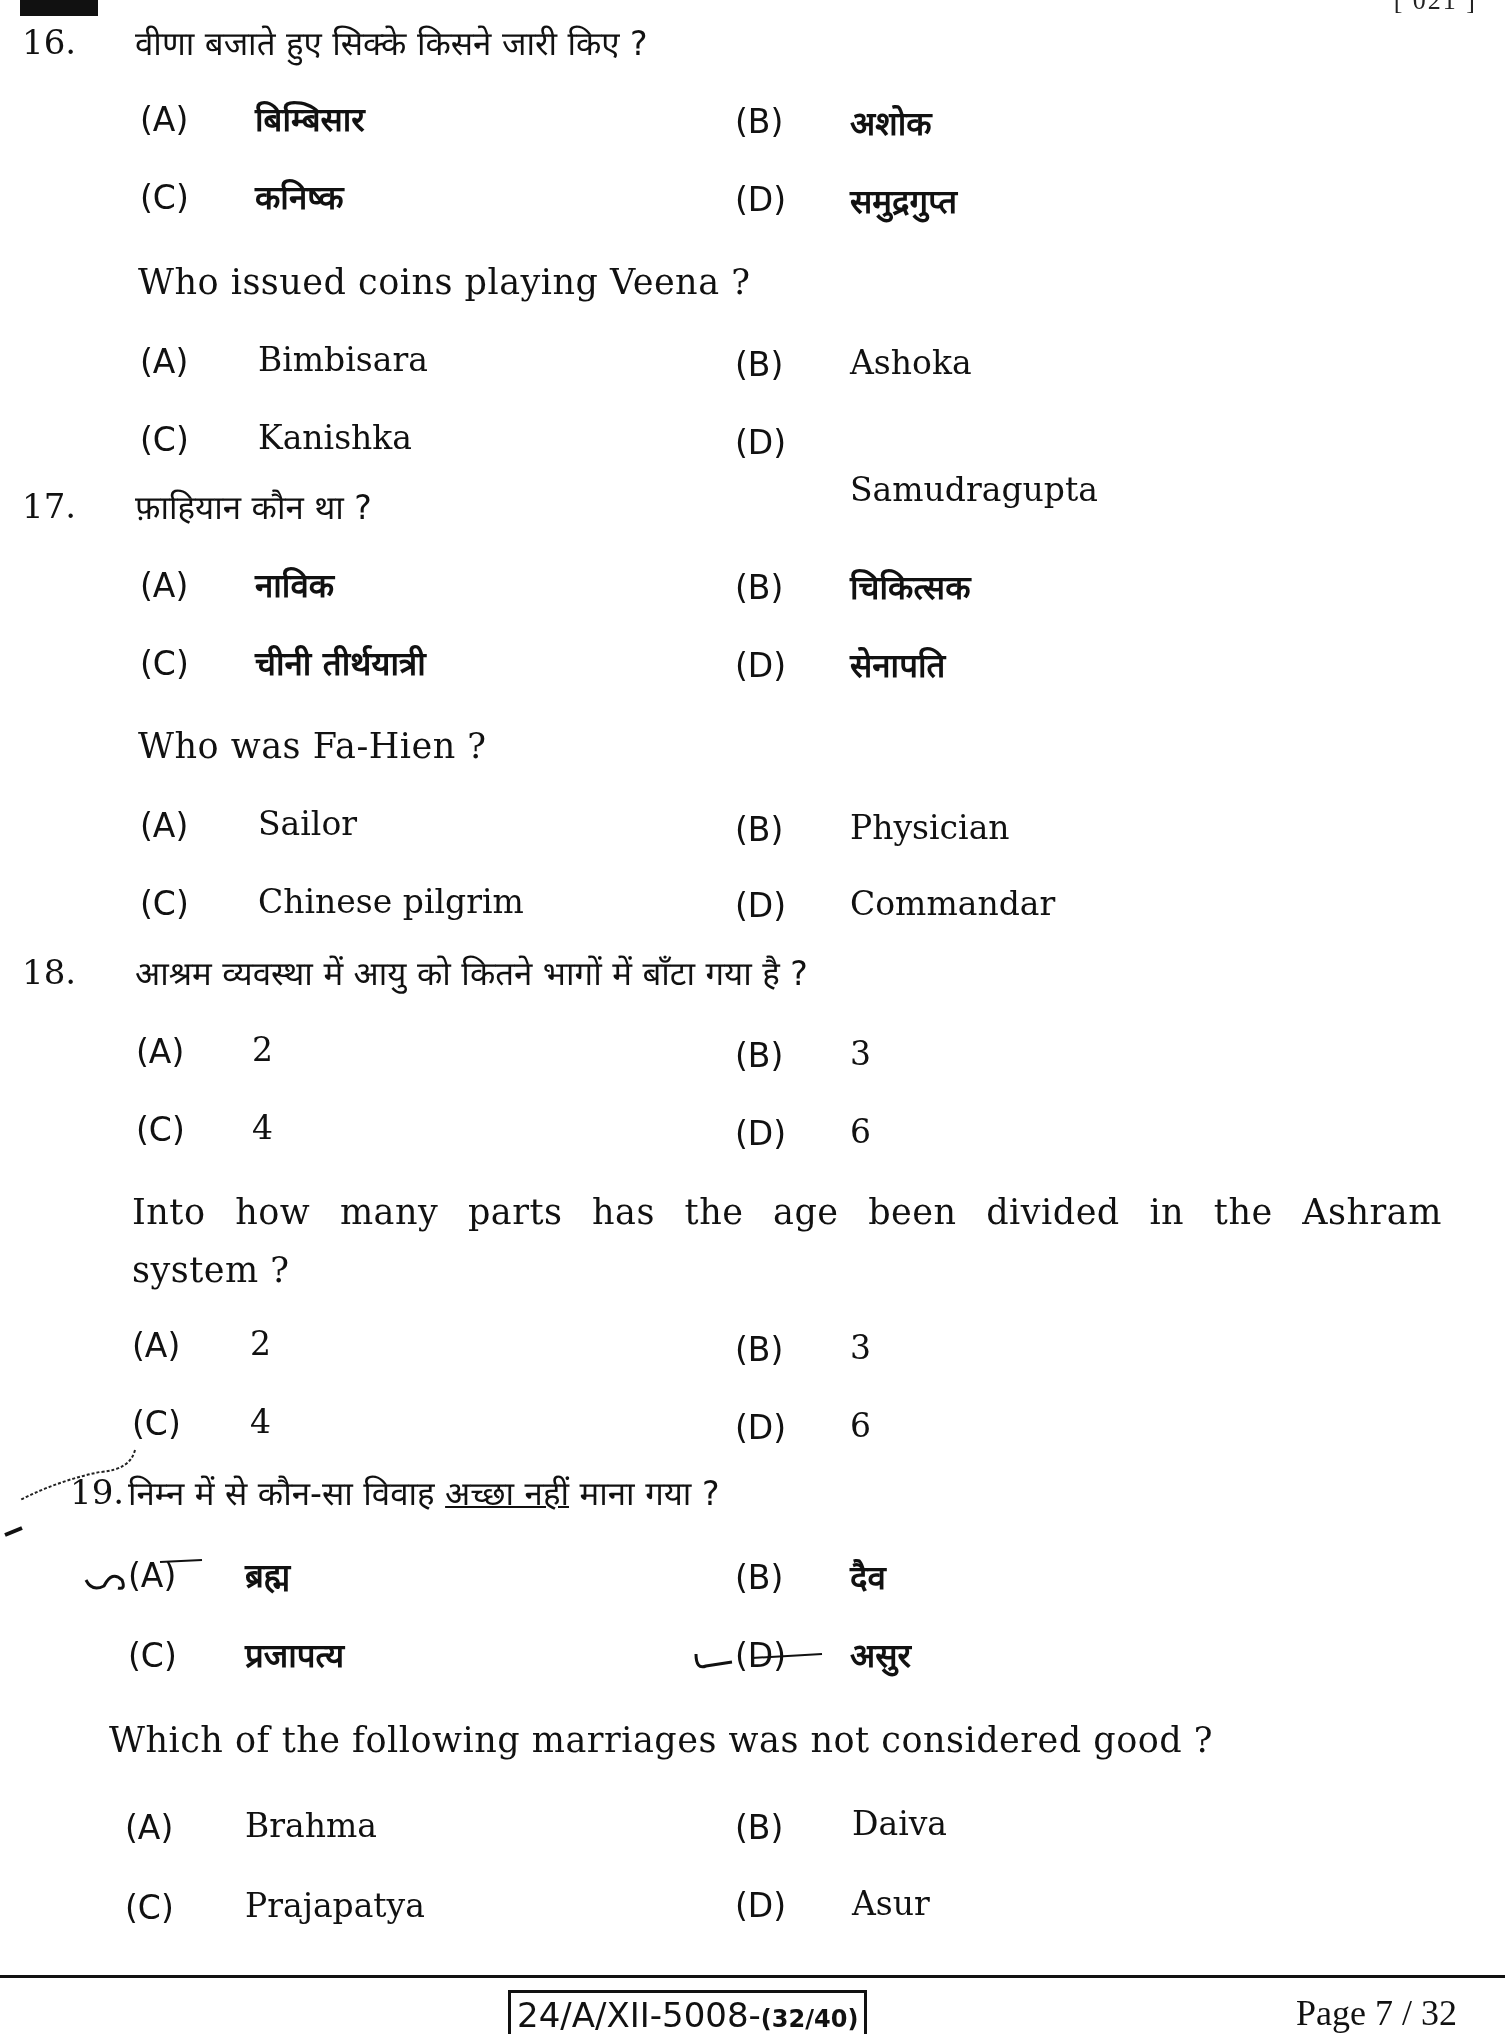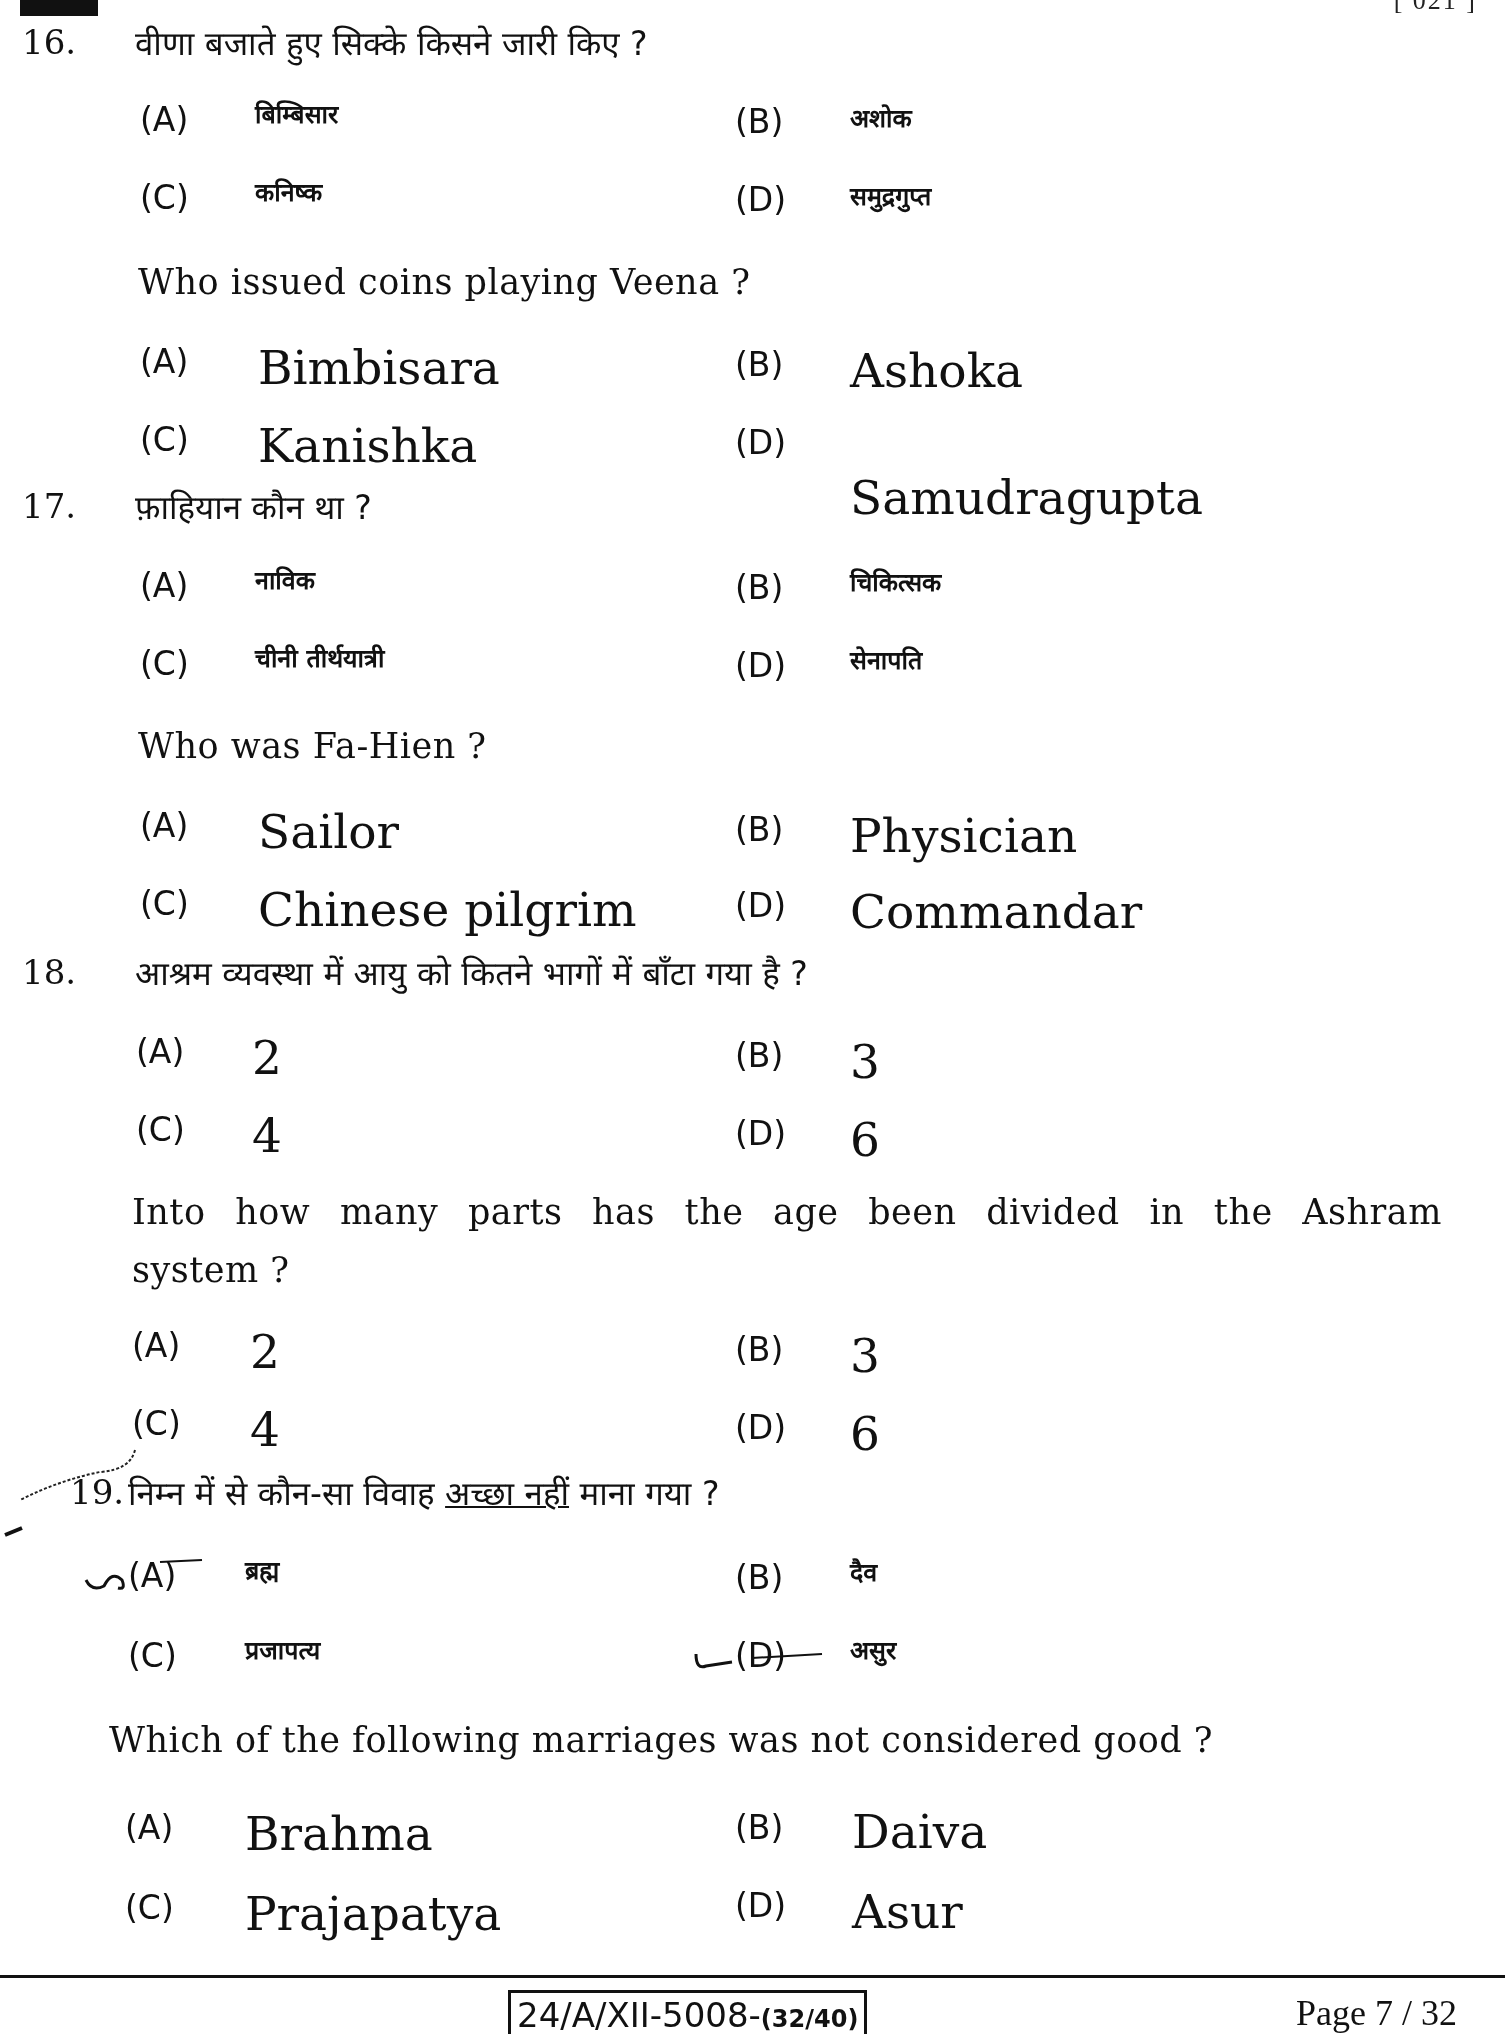--- a/index.html
+++ b/index.html
@@ -22,23 +22,23 @@
     font-family: "DejaVu Sans", sans-serif;
   }
   .qtext-en {
     position: absolute; left: 138px; font-size: 35px; font-family: "DejaVu Serif", serif;
     letter-spacing: 0.5px;
   }
   .opt-label {
     position: absolute; font-size: 33px; font-family: "DejaVu Sans", sans-serif;
   }
   .opt-val {
-    position: absolute; font-size: 47px; font-family: "DejaVu Serif", serif;
+    position: absolute; font-size: 33px; font-family: "DejaVu Serif", serif;
   }
-  .opt-val.hi { font-family: "DejaVu Sans", sans-serif; font-weight: bold; font-size: 25px; }
+  .opt-val.hi { font-family: "DejaVu Sans", sans-serif; font-weight: bold; font-size: 33px; }
   .underline { text-decoration: underline; text-decoration-thickness: 2px; }
   .justify-line { display: flex; justify-content: space-between; width: 1310px; }
   .footer-rule {
     position: absolute; left: 0; top: 1975px; width: 1505px; height: 3px; background: #111;
   }
   .footer-code {
     position: absolute; left: 508px; top: 1990px; border: 3px solid #111; border-bottom: none;
     padding: 0 6px; font-size: 34px; font-family: "DejaVu Sans", sans-serif; height: 44px;
     line-height: 44px;
   }

